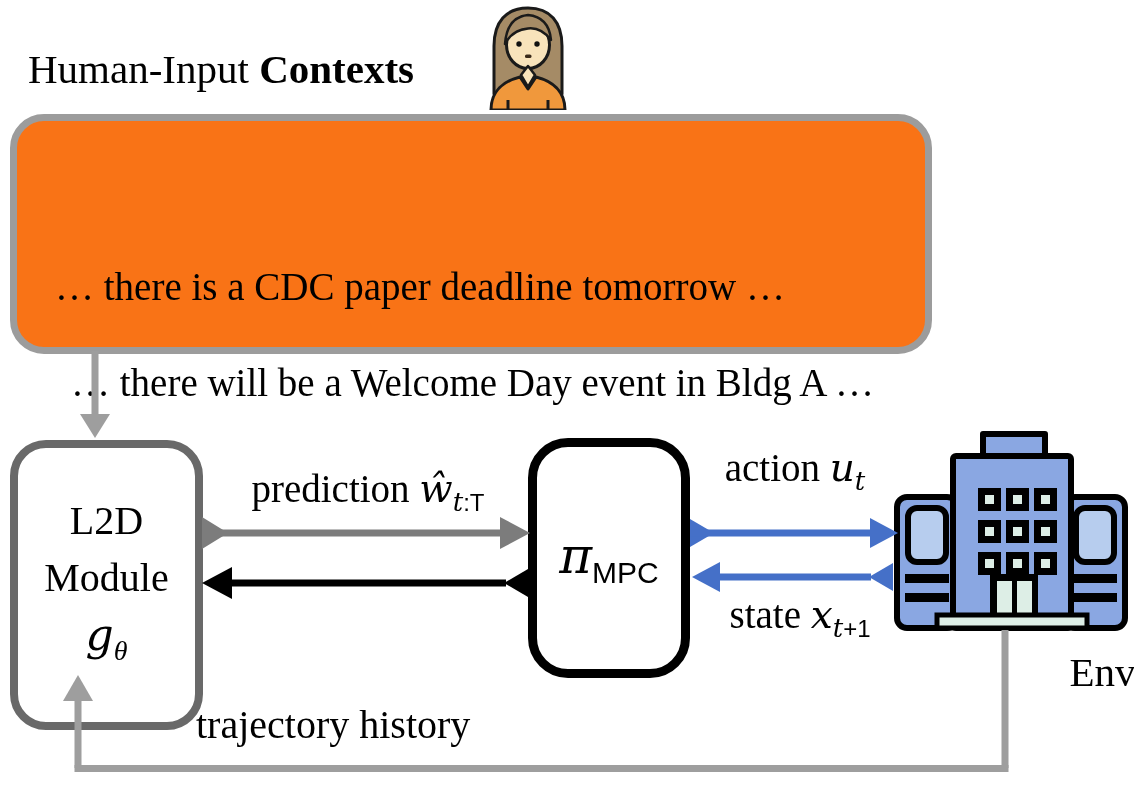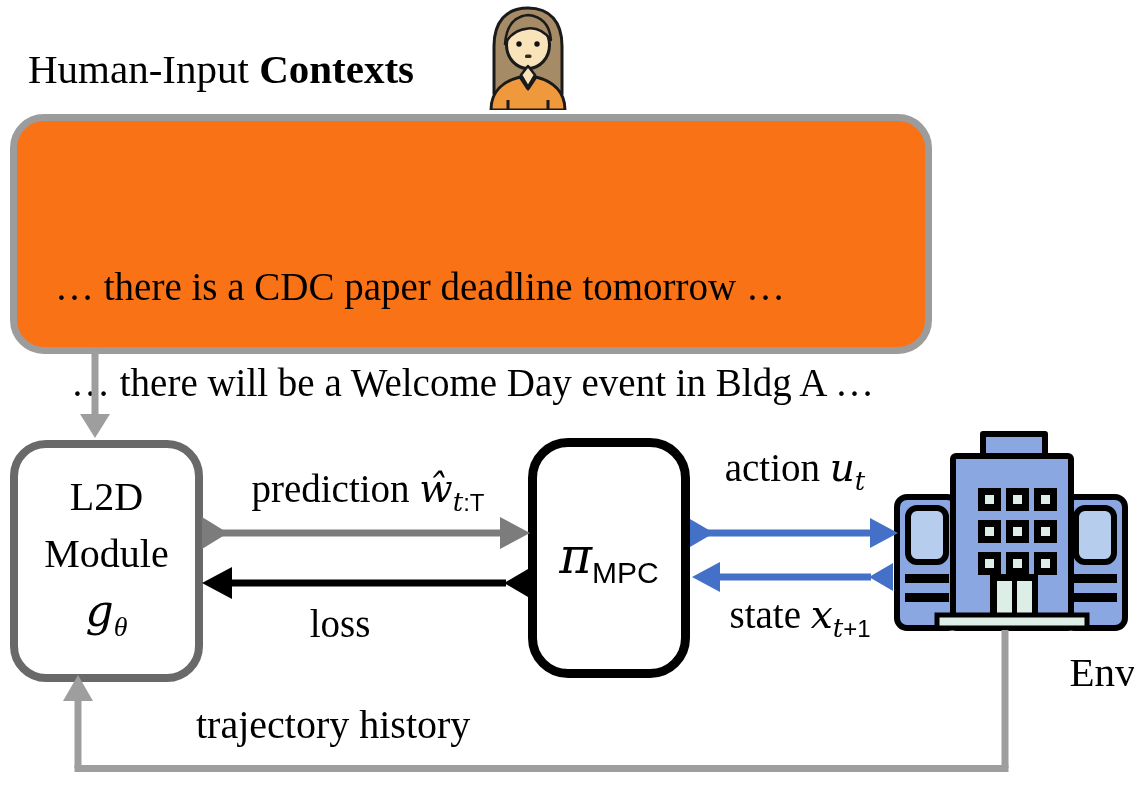--- a/index.html
+++ b/index.html
@@ -29,21 +29,21 @@
     border:7px solid #9c9c9c;border-radius:34px;
     background:#f97316;z-index:2;
   }
   .ctx-line{position:absolute;left:38px;font-size:39px;line-height:48px;white-space:nowrap;}
   .ctx-line1{top:142px;}
   .ctx-line2{top:238px;margin-left:16px;}
   .ctx-line3{top:288px;}
 
   
   .l2d-box{
-    left:10px;top:440px;width:193px;height:242px;
+    left:10px;top:440px;width:193px;height:290px;
     box-sizing:border-box;
     border:8px solid #696969;border-radius:36px;
     background:#ffffff;z-index:2;
     display:flex;flex-direction:column;align-items:center;justify-content:center;
     font-size:40px;line-height:57px;text-align:center;
   }
   .mpc-box{
     left:528px;top:438px;width:162px;height:240px;
     box-sizing:border-box;
     border:9px solid #000000;border-radius:40px;
@@ -186,21 +186,20 @@
     <g fill="#9e9e9e">
       <rect x="1001.5" y="630" width="7" height="138"></rect>
       <rect x="74.5" y="765" width="934" height="7"></rect>
       <rect x="74.5" y="698" width="7" height="70"></rect>
       <polygon points="63,701 93,701 78,675"></polygon>
     </g>
   </svg>
 
   <div class="abs lbl prediction-label"><span>prediction </span><i>ŵ</i><sub><i>t</i><span class="up">:T</span></sub></div>
 
-  <div class="abs lbl loss-label">loss</div>
 
   <div class="abs lbl action-label"><span>action </span><i>u</i><sub><i>t</i></sub></div>
 
   <div class="abs lbl state-label"><span>state </span><i>x</i><sub><i>t</i><span class="up">+1</span></sub></div>
 
   <div class="abs lbl env-label">Env</div>
 
   <div class="abs lbl trajectory-label">trajectory history</div>
 
 </div>

